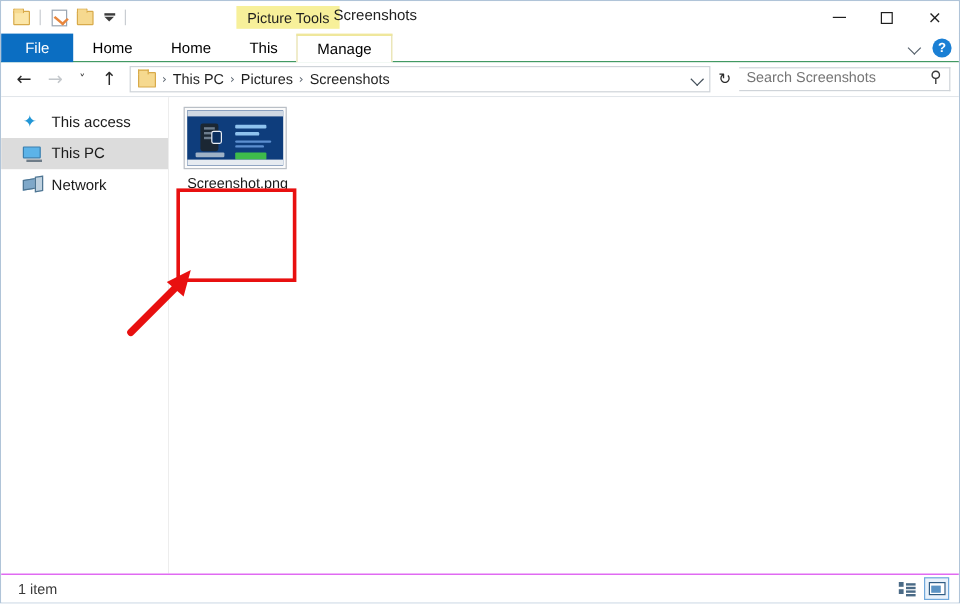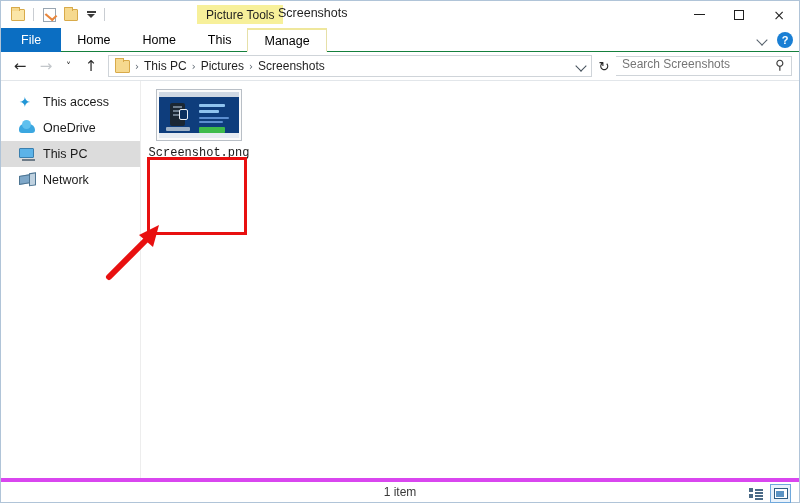--- a/index.html
+++ b/index.html
@@ -372,21 +372,21 @@
   .filearea {
     flex: 1;
     position: relative;
     background: #ffffff;
     padding: 8px 0 0 12px;
   }
   .file-tile {
     position: absolute;
     left: 12px; top: 8px;
     width: 92px;
-    display: flex; flex-direction: column; align-items: center; font-family: Liberation Mono, monospace;
+    display: flex; flex-direction: column; align-items: flex-start;
   }
   .thumb-frame {
     width: 86px; height: 52px;
     border: 1px solid #b9bfc6;
     background: #fbfbfb;
     padding: 2px;
     position: relative;
   }
   .thumb-inner {
     width: 100%; height: 100%;
@@ -469,23 +469,23 @@
     position: absolute;
     left: 100px; top: 140px;
     pointer-events: none;
   }
 
   
   .statusbar {
     position: relative;
     height: 24px;
     background: #ffffff;
-    border-top: 4px solid #d946ef;
+    border-top: 1px solid #d946ef;
     display: flex; align-items: center;
-    justify-content: center;
+    padding-left: 14px;
   }
   .status-text { font-size: 12px; color: #3a3a3a; }
   .viewbtns {
     position: absolute;
     right: 8px; top: 2px;
     display: flex; gap: 4px;
   }
   .viewbtn {
     width: 21px; height: 19px;
     display: flex; align-items: center; justify-content: center;
@@ -596,26 +596,20 @@
       <span class="search-ico">⚲</span>
     </div>
   </div>
 
   <div class="bodyarea">
 
     <div class="navpane">
       <div class="nav-item">
         <span class="nav-ico"><span class="star-ico">✦</span></span>
         <span>This access</span>
-      </div>
-      <div class="nav-item">
-        <span class="nav-ico">
-            <span class="cloud-ico"></span>
-          </span>
-        <span>OneDrive</span>
       </div>
       <div class="nav-item selected">
         <span class="nav-ico">
             <span class="pc-ico"></span>
           </span>
         <span>This PC</span>
       </div>
       <div class="nav-item">
         <span class="nav-ico">
             <span class="net-ico"></span>

